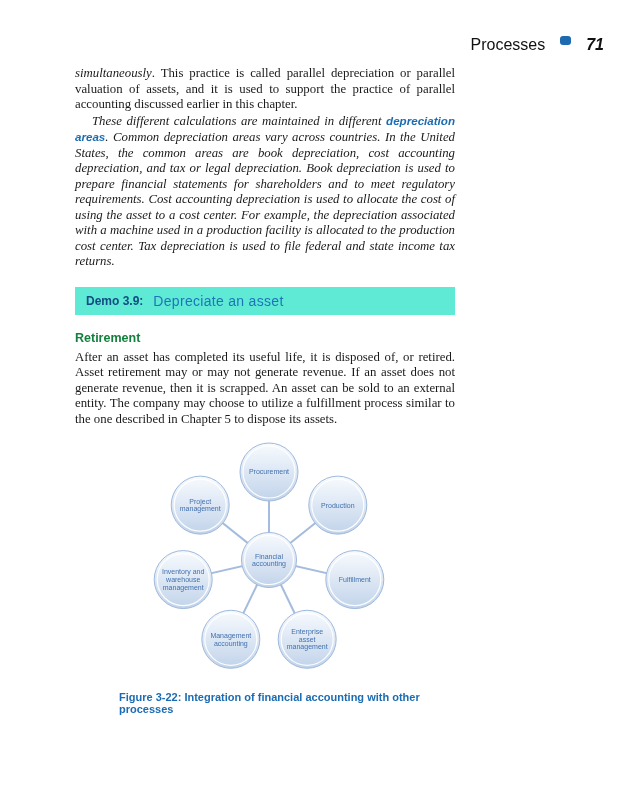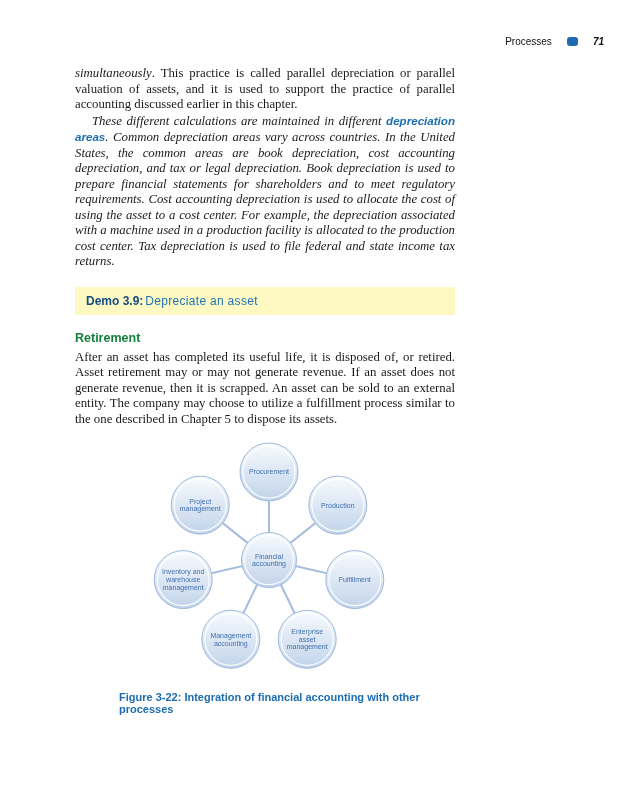--- a/index.html
+++ b/index.html
@@ -3,48 +3,48 @@
 <meta charset="utf-8">
 <style>
   html,body{margin:0;padding:0;background:#ffffff;}
   body{
     width:639px;height:800px;position:relative;overflow:hidden;
     font-family:"Liberation Serif", serif;color:#1a1a1a;
   }
   
   .running-header{
     position:absolute;top:36px;right:35px;
-    display:flex;align-items:center;gap:15px;
-    font-family:"Liberation Sans", sans-serif;font-size:10px;color:#111;
+    display:flex;align-items:flex-start;gap:15px;
+    font-family:"Liberation Sans", sans-serif;font-size:16px;color:#111;
   }
   .header-square{
     width:11px;height:9px;border-radius:3px;background:#1e6ab1;display:inline-block;
   }
   .page-number{font-weight:bold;font-style:italic;}
   
   .content{
     position:absolute;left:75px;top:0;width:380px;padding-top:66px;
   }
   p.body{
     margin:0;font-size:12.8px;line-height:15.5px;text-align:justify;
   }
   p.body.indent{text-indent:17px;font-style:italic;}
   .italic{font-style:italic;}
   .key-term{
     font-family:"Liberation Sans", sans-serif;font-weight:bold;
     color:#1b6cb2;font-size:11.6px;
   }
   
   .demo-box{
-    margin-top:17px;height:28px;background:#fef9c3;
+    margin-top:17px;height:28px;background:#5eead4;
     display:flex;align-items:center;padding-left:11px;
     font-family:"Liberation Sans", sans-serif;
   }
   .demo-label{font-weight:bold;color:#134b82;font-size:12px;}
-  .demo-title{color:#1f74b8;font-size:12px;margin-left:2px;letter-spacing:0.3px;}
+  .demo-title{color:#1f74b8;font-size:14px;margin-left:10px;letter-spacing:0.3px;}
   
   .sub-heading{
     margin:16px 0 5px 0;
     font-family:"Liberation Sans", sans-serif;font-weight:bold;
     color:#15803d;font-size:12.5px;
   }
   .section-heading{
     margin:20px 0 6px 0;
     font-family:"Liberation Sans", sans-serif;font-weight:bold;
     color:#1b6cb2;font-size:13px;letter-spacing:0.3px;

